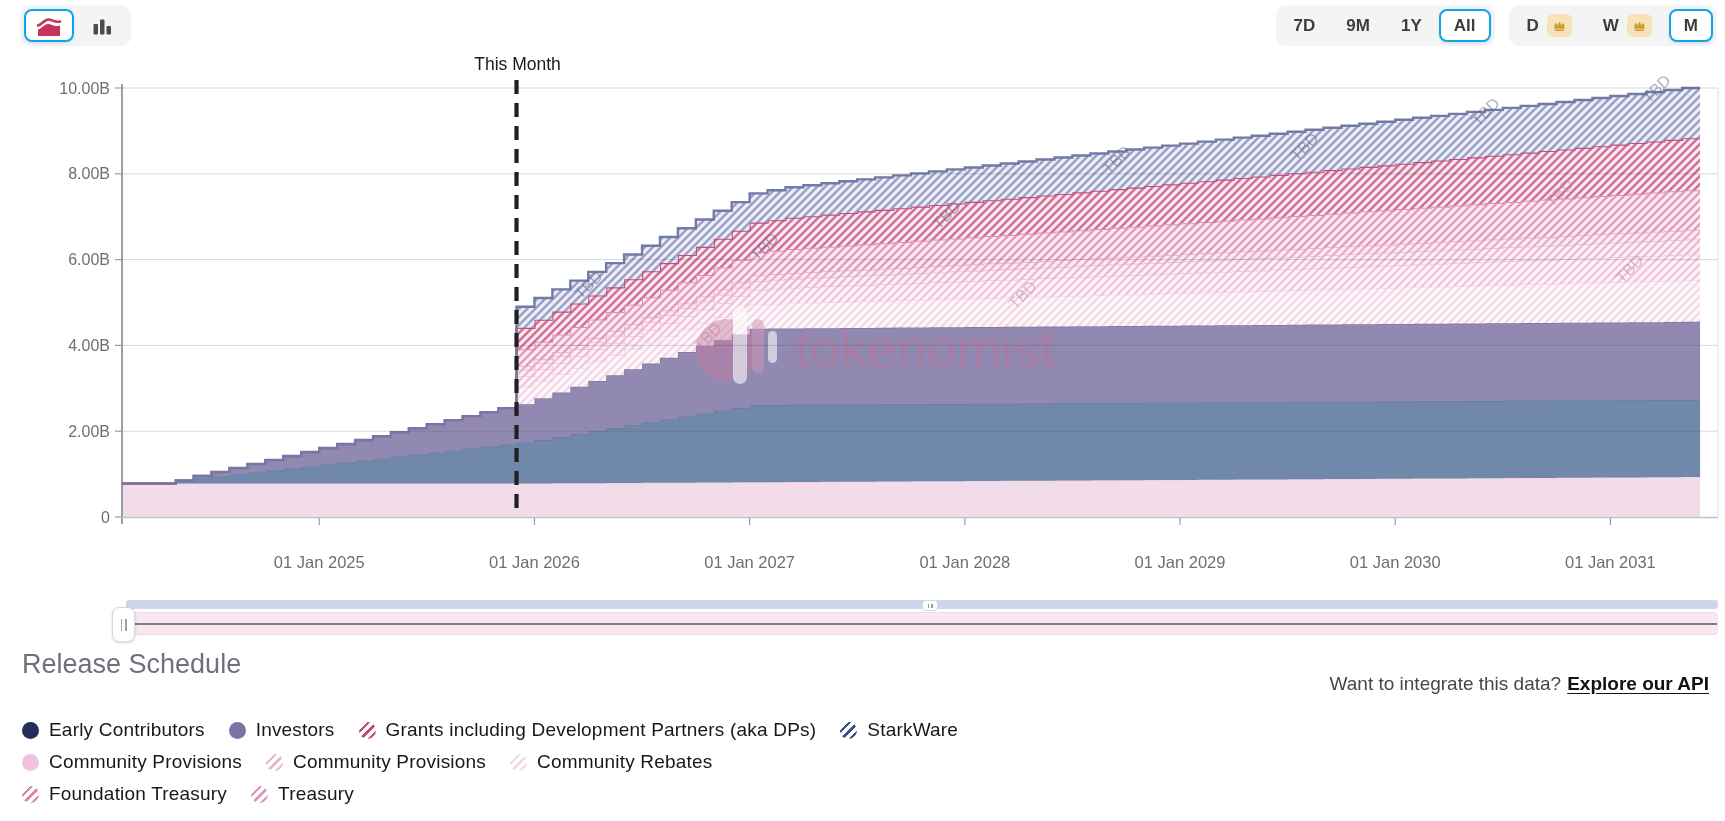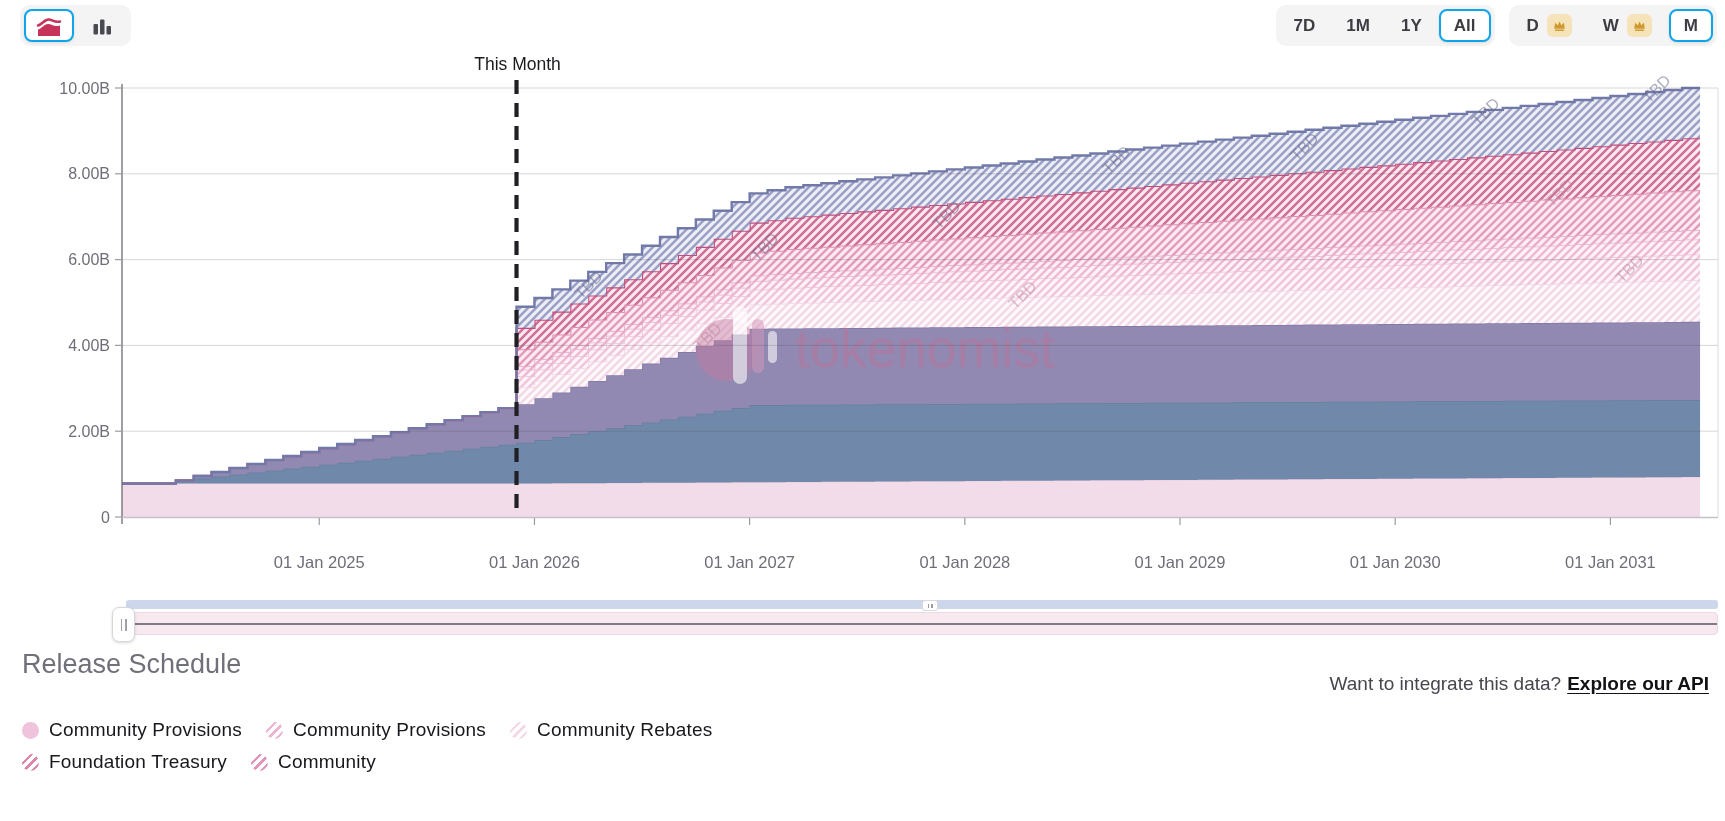--- a/index.html
+++ b/index.html
@@ -57,21 +57,21 @@
             <rect x="2.5" y="9" width="4.5" height="10.5" rx="1" fill="currentColor"></rect>
             <rect x="9" y="4.5" width="4.5" height="15" rx="1" fill="currentColor"></rect>
             <rect x="15.5" y="11" width="4.5" height="8.5" rx="1" fill="currentColor"></rect>
           </svg>
         </span>
       </button>
     </div>
   <div class="toolbar-right">
     <div class="tgroup" id="range-group">
         <button class="tbtn">7D</button>
-        <button class="tbtn">1M</button>
+        <button class="tbtn">9M</button>
         <button class="tbtn">1Y</button>
         <button class="tbtn sel">All</button>
       </div>
     <div class="tgroup" id="granularity-group">
         <button class="tbtn">
           <span>D</span>
           <span class="crown">
             <svg width="15" height="15" viewBox="0 0 24 24" fill="#cf9a2f">
               <path d="M3.5 17 L5 7.5 L9.3 11.5 L12 5.5 L14.7 11.5 L19 7.5 L20.5 17 Z"></path>
               <rect x="4.5" y="18.2" width="15" height="2.6" rx="1.3"></rect>
@@ -224,36 +224,54 @@
       <i></i>
     </div>
 
   <div class="rs-title">Release Schedule</div>
   <div class="cta">
     <span>Want to integrate this data?</span><a>Explore our API</a>
   </div>
   <div id="legend">
       <div class="lrow">
         <div class="litem">
+          <span class="sw" style="background: rgb(35, 47, 88);"></span>
+          <span class="lbl">Early Contributors</span>
+        </div>
+        <div class="litem">
+          <span class="sw" style="background: rgb(123, 115, 164);"></span>
+          <span class="lbl">Investors</span>
+        </div>
+        <div class="litem">
+          <span class="sw" style="background: repeating-linear-gradient(135deg, rgb(195, 75, 121) 0px, rgb(195, 75, 121) 2.4px, rgb(255, 255, 255) 2.4px, rgb(255, 255, 255) 6px);"></span>
+          <span class="lbl">Grants including Development Partners (aka DPs)</span>
+        </div>
+        <div class="litem">
+          <span class="sw" style="background: repeating-linear-gradient(135deg, rgb(60, 76, 140) 0px, rgb(60, 76, 140) 2.4px, rgb(255, 255, 255) 2.4px, rgb(255, 255, 255) 6px);"></span>
+          <span class="lbl">StarkWare</span>
+        </div>
+      </div>
+      <div class="lrow">
+        <div class="litem">
           <span class="sw" style="background: rgb(240, 195, 221);"></span>
           <span class="lbl">Community Provisions</span>
         </div>
         <div class="litem">
           <span class="sw" style="background: repeating-linear-gradient(135deg, rgb(236, 180, 209) 0px, rgb(236, 180, 209) 2.4px, rgb(255, 255, 255) 2.4px, rgb(255, 255, 255) 6px);"></span>
           <span class="lbl">Community Provisions</span>
         </div>
         <div class="litem">
           <span class="sw" style="background: repeating-linear-gradient(135deg, rgb(245, 216, 231) 0px, rgb(245, 216, 231) 2.4px, rgb(255, 255, 255) 2.4px, rgb(255, 255, 255) 6px);"></span>
           <span class="lbl">Community Rebates</span>
         </div>
       </div>
       <div class="lrow">
         <div class="litem">
           <span class="sw" style="background: repeating-linear-gradient(135deg, rgb(220, 134, 171) 0px, rgb(220, 134, 171) 2.4px, rgb(255, 255, 255) 2.4px, rgb(255, 255, 255) 6px);"></span>
           <span class="lbl">Foundation Treasury</span>
         </div>
         <div class="litem">
           <span class="sw" style="background: repeating-linear-gradient(135deg, rgb(227, 148, 186) 0px, rgb(227, 148, 186) 2.4px, rgb(255, 255, 255) 2.4px, rgb(255, 255, 255) 6px);"></span>
-          <span class="lbl">Community</span>
+          <span class="lbl">Treasury</span>
         </div>
       </div>
     </div>
 </div>
 
 </body></html>

